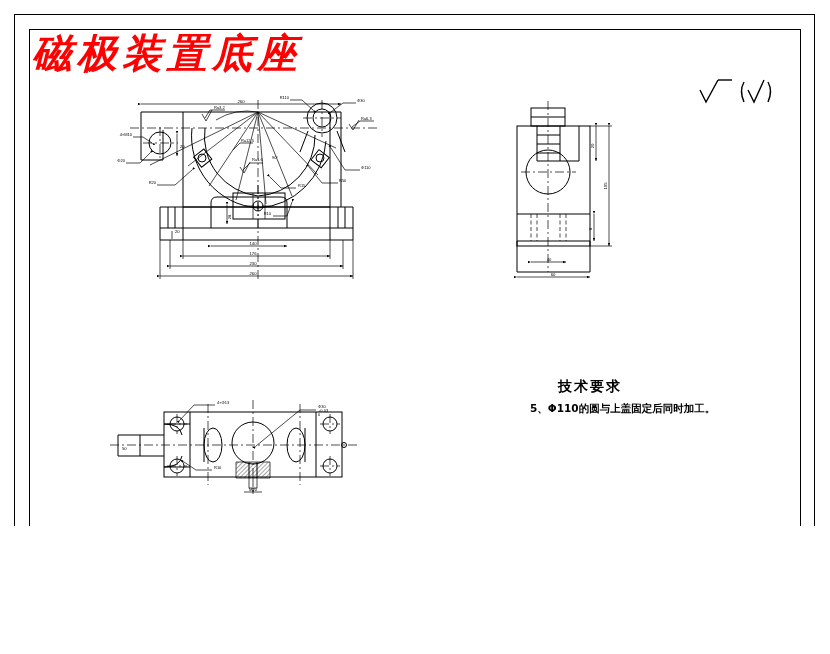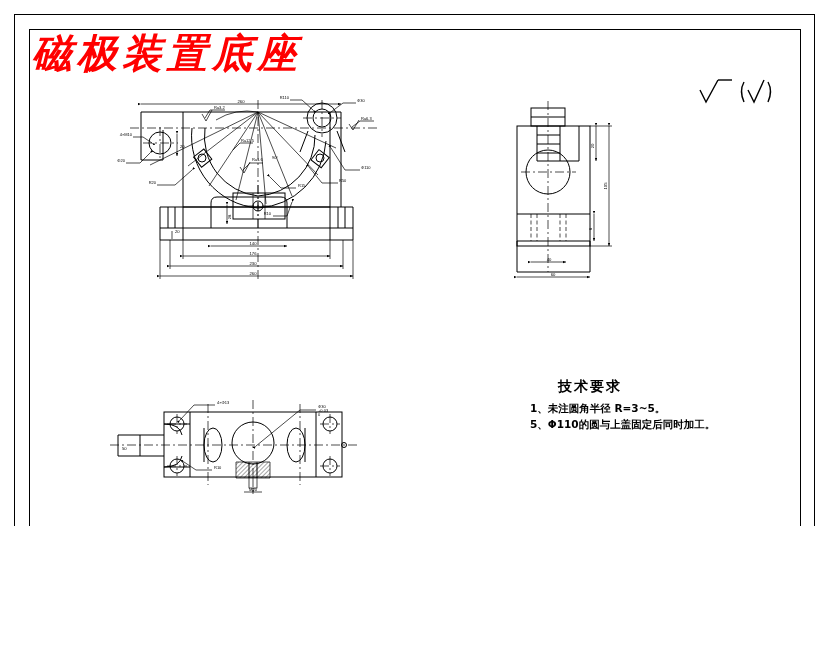--- a/index.html
+++ b/index.html
@@ -116,21 +116,20 @@
     </g>
     <g>
       <path d="M46,6 Q41,15 46,26" class="ln-thick"></path>
       <path d="M50,14 L56,26 L66,4" class="ln-thick"></path>
       <path d="M70,6 Q75,15 70,26" class="ln-thick"></path>
     </g>
   </svg>
 
   <div id="tech-req">
     <div id="tech-req-heading">技术要求</div>
-    <div class="tech-req-line">1、未注圆角半径 R=3~5。</div>
     <div class="tech-req-line">5、Φ110的圆与上盖固定后同时加工。</div>
   </div>
 
   <svg id="cad-canvas" viewBox="0 0 830 654">
     <defs>
       <pattern id="hatchPat" width="3" height="3" patternTransform="rotate(45)" patternUnits="userSpaceOnUse">
         <line x1="0" y1="0" x2="0" y2="3" stroke="#000" stroke-width="0.7"></line>
       </pattern>
       <marker id="arr" markerWidth="6" markerHeight="6" refX="5" refY="2" orient="auto">
         <path d="M0,0 L5,2 L0,4 z" fill="#000"></path>

